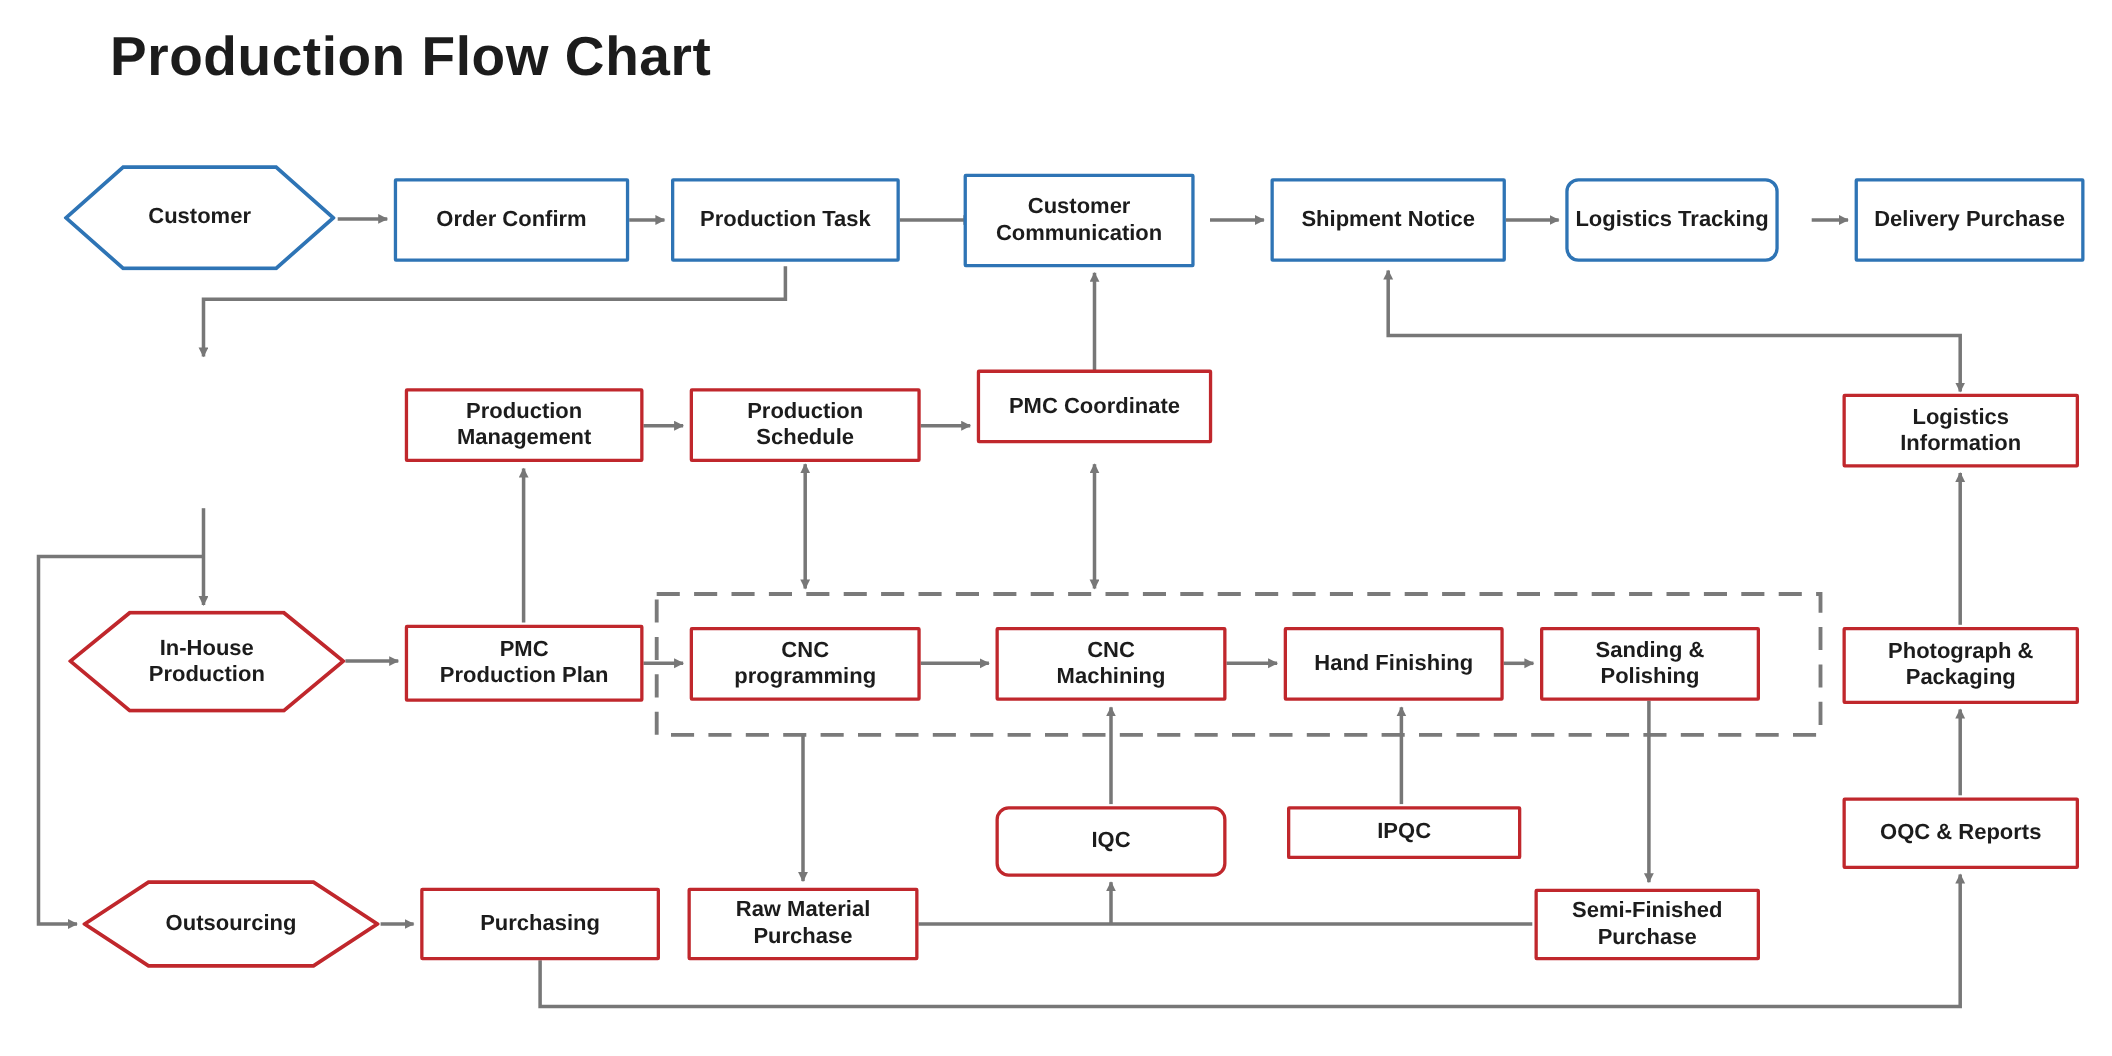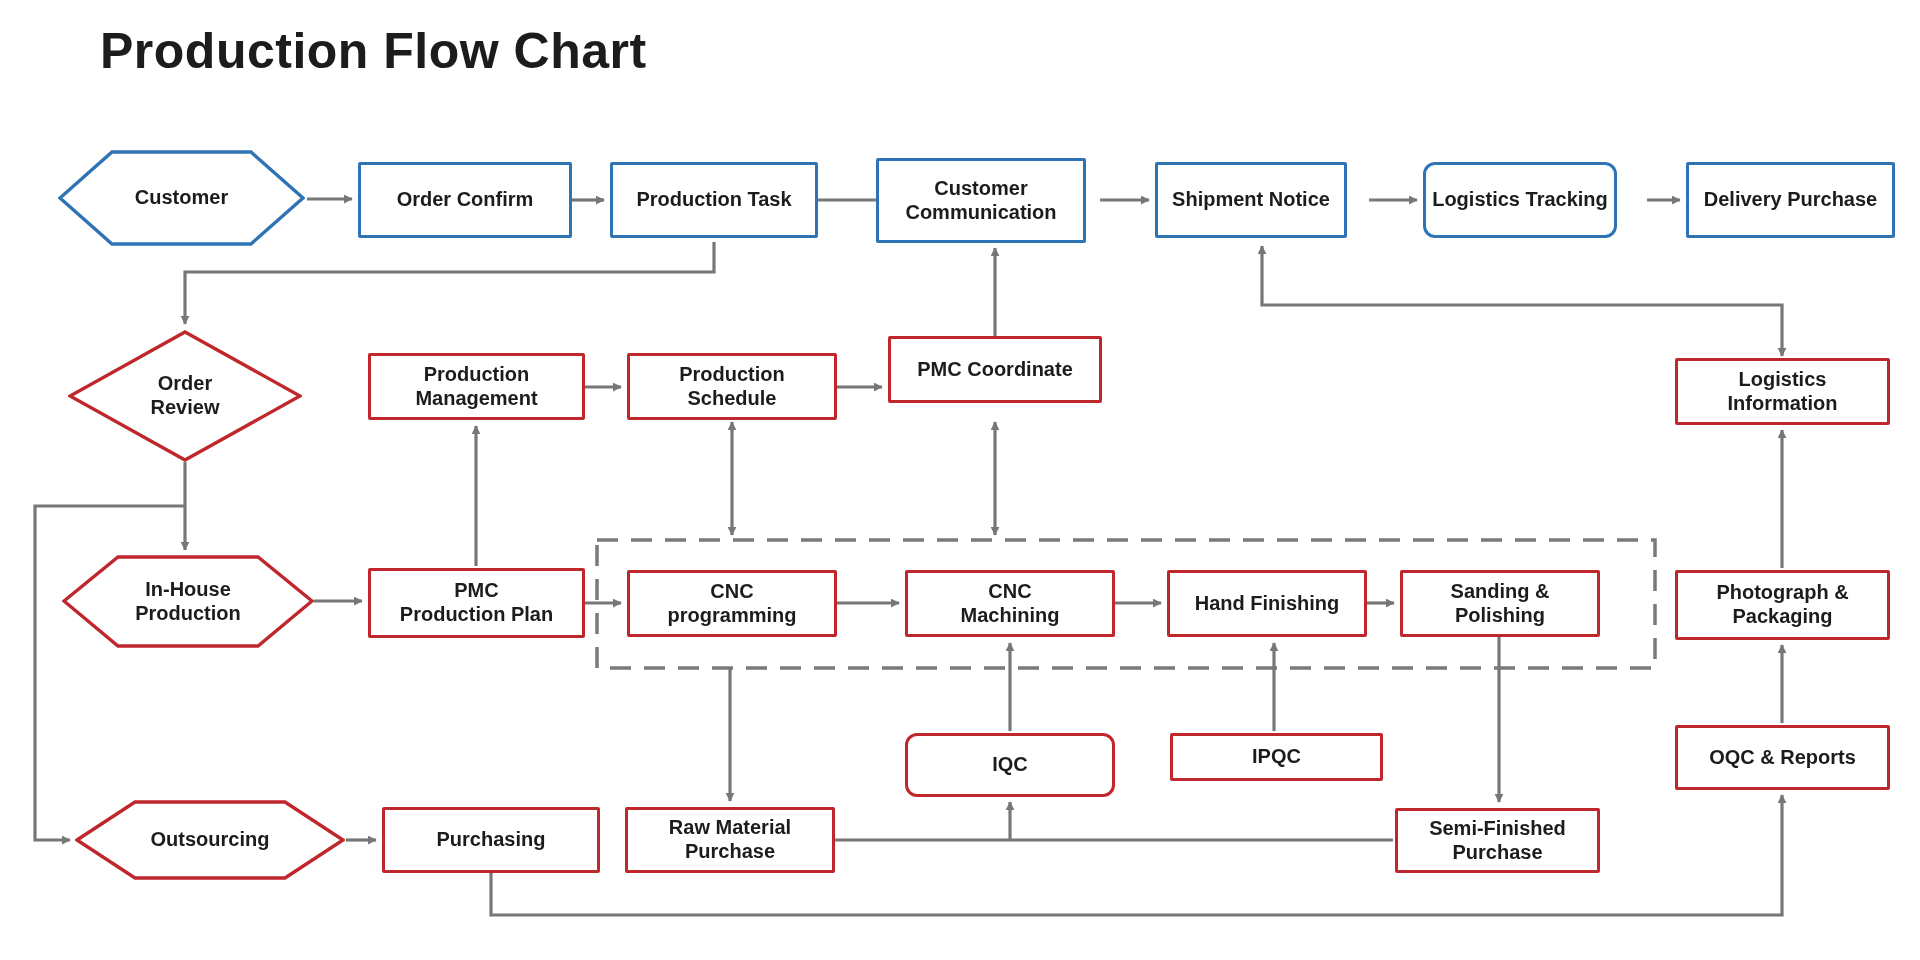--- a/index.html
+++ b/index.html
@@ -105,37 +105,30 @@
   <div class="node rect blue" style="left:358px;top:162px;width:214px;height:76px;align-items:center;">
     <span class="lbl">Order Confirm</span>
   </div>
   <div class="node rect blue" style="left:610px;top:162px;width:208px;height:76px;">
     <span class="lbl">Production Task</span>
   </div>
   <div class="node rect blue" style="left:876px;top:158px;width:210px;height:85px;">
     <span class="lbl">Customer
 Communication</span>
   </div>
-  <div class="node rect blue" style="left:1155px;top:162px;width:192px;height:76px;">
+  <div class="node rect blue" style="left:1155px;top:162px;width:214px;height:76px;">
     <span class="lbl">Shipment Notice</span>
   </div>
   <div class="node rect blue" style="left:1423px;top:162px;width:194px;height:76px;border-radius:12px;">
     <span class="lbl">Logistics Tracking</span>
   </div>
   <div class="node rect blue" style="left:1686px;top:162px;width:209px;height:76px;">
     <span class="lbl">Delivery Purchase</span>
   </div>
 
-  <div class="node shaped red" style="left:68px;top:330px;width:234px;height:132px;">
-    <svg viewBox="0 0 234 132" preserveAspectRatio="none">
-        <polygon class="shape" points="117,2 232,66 117,130 2,66"></polygon>
-      </svg>
-    <span class="lbl">Order
-Review</span>
-  </div>
   <div class="node rect" style="left:368px;top:353px;width:217px;height:67px;">
     <span class="lbl">Production
 Management</span>
   </div>
   <div class="node rect" style="left:627px;top:353px;width:210px;height:67px;">
     <span class="lbl">Production
 Schedule</span>
   </div>
   <div class="node rect" style="left:888px;top:336px;width:214px;height:67px;">
     <span class="lbl">PMC Coordinate</span>

